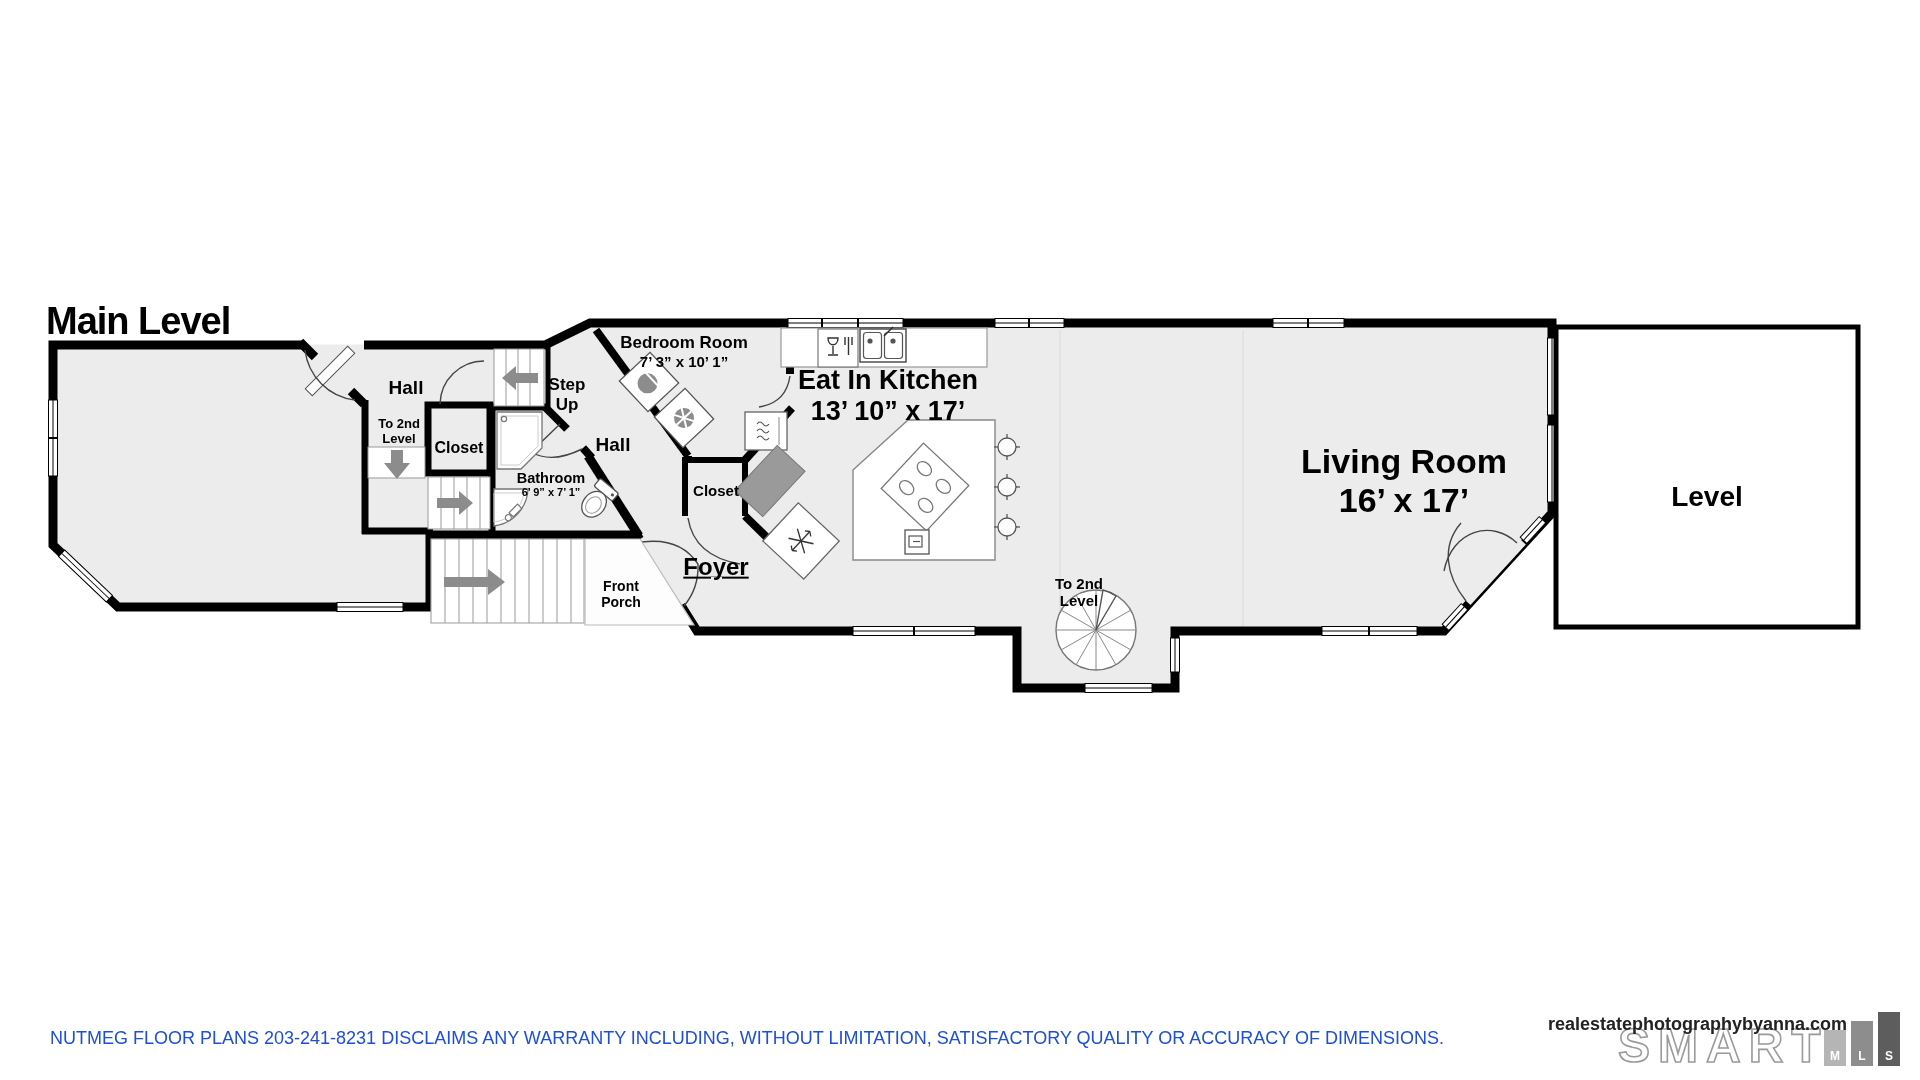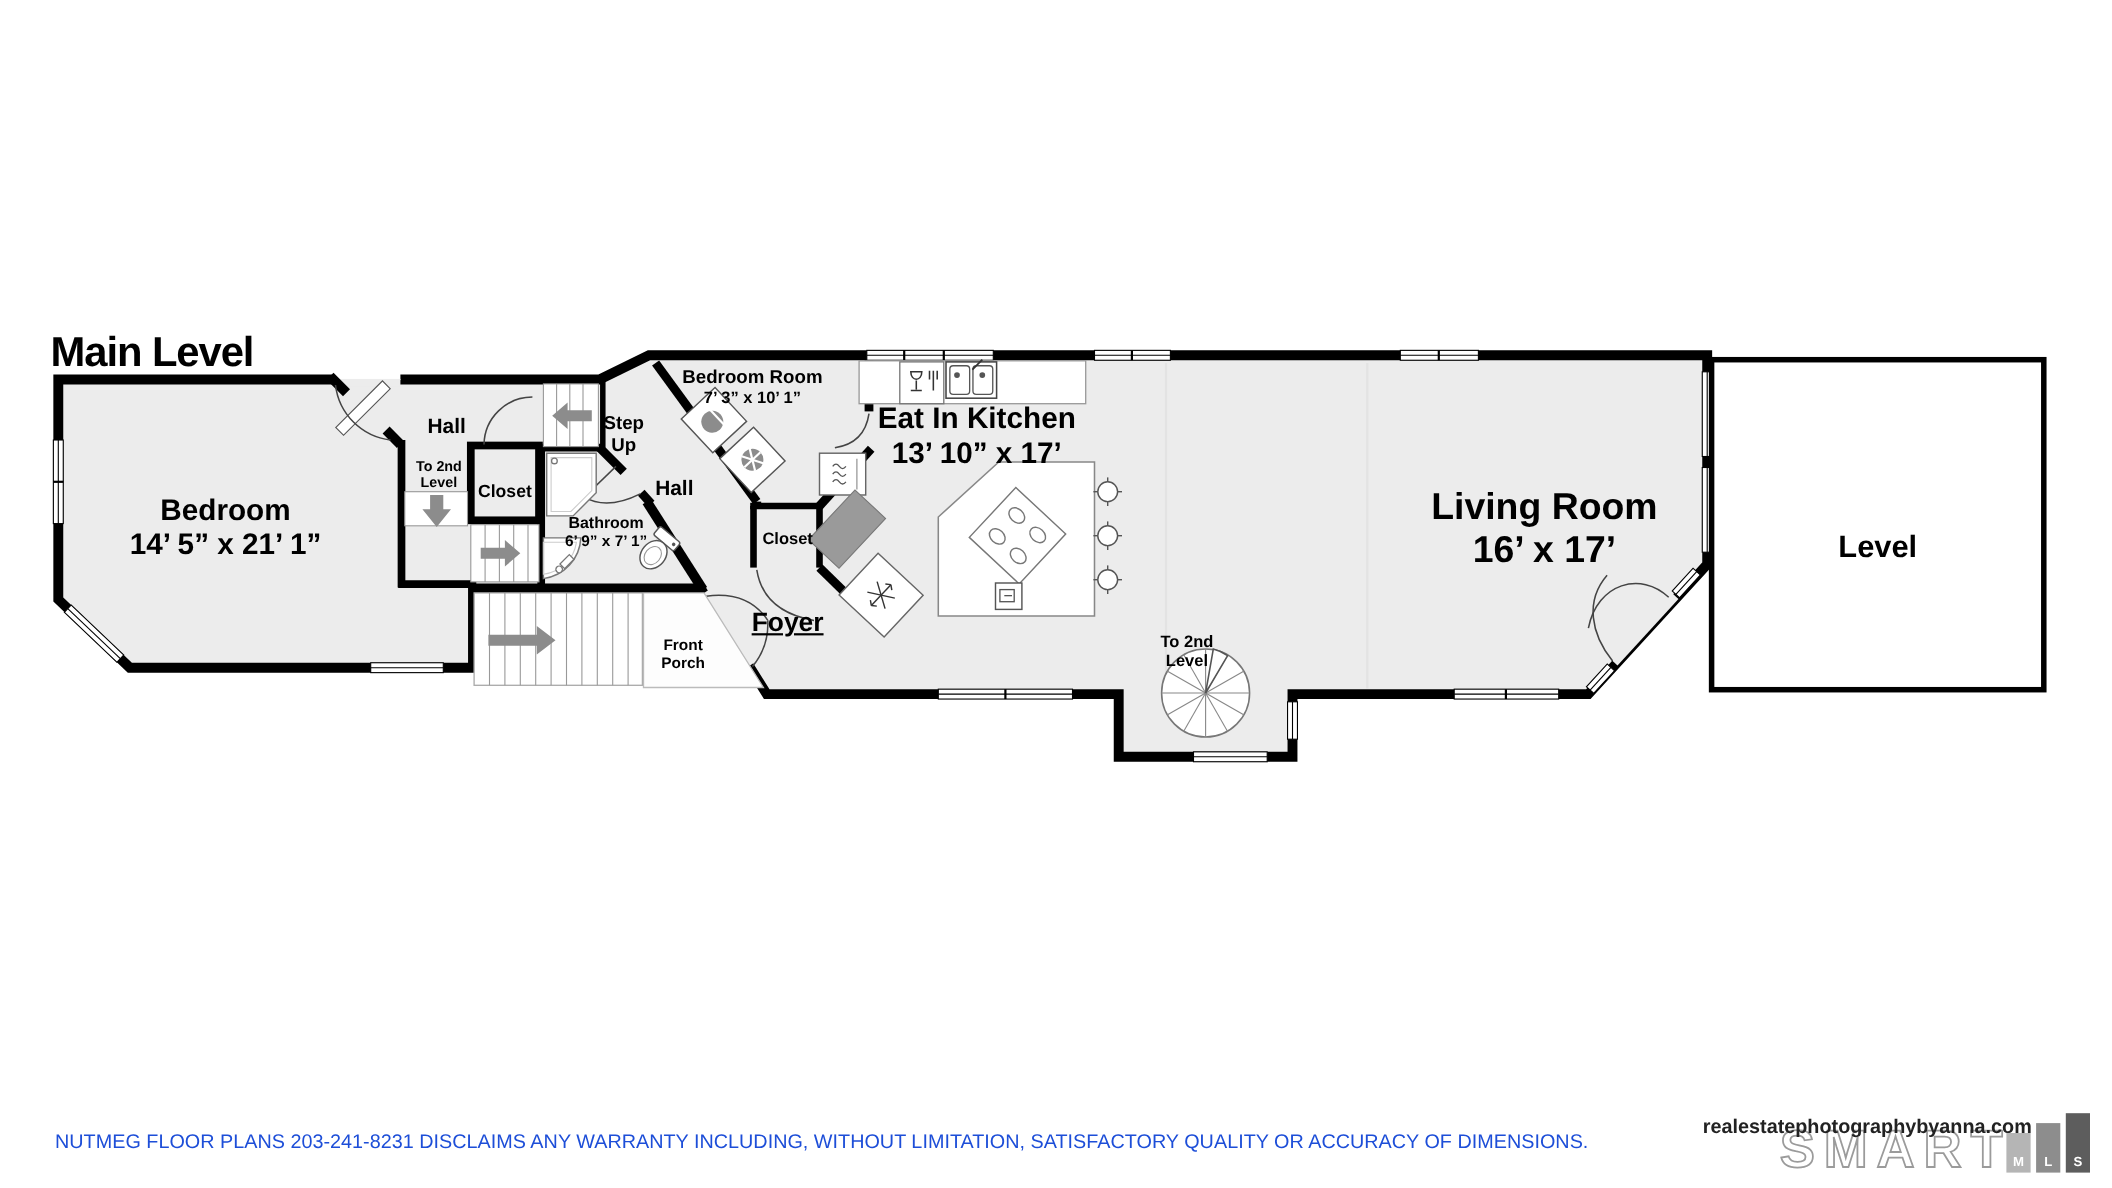--- a/index.html
+++ b/index.html
@@ -314,24 +314,20 @@
     <ellipse cx="-3" cy="0" rx="14" ry="11" fill="#fff" stroke="#555" stroke-width="1.3"></ellipse>
     <ellipse cx="-4" cy="0" rx="9" ry="7" fill="none" stroke="#999" stroke-width="1"></ellipse>
     <circle cx="16" cy="8" r="1.6" fill="#555"></circle>
   </g>
 
   <rect x="1556" y="327" width="302" height="300" fill="#fff" stroke="#000" stroke-width="5"></rect>
 </svg>
 
   <div id="page-title">Main Level</div>
 
-  <div class="label" style="left:205px;top:479px;font-size:27px;">
-    <span>Bedroom</span>
-    <span class="dims">14’ 5” x 21’ 1”</span>
-  </div>
 
   <div class="label" style="left:406px;top:377px;font-size:19px;">
     <span>Hall</span>
   </div>
 
   <div class="label" style="left:399px;top:424px;font-size:13px;">
     <span>To 2nd
 Level</span>
   </div>
 
@@ -348,21 +344,21 @@
     <span>Bedroom Room</span>
     <span class="dims" style="font-size:15px;">7’ 3” x 10’ 1”</span>
   </div>
 
   <div class="label" style="left:613px;top:434px;font-size:19px;">
     <span>Hall</span>
   </div>
 
   <div class="label" style="left:551px;top:484px;font-size:14.5px;">
     <span>Bathroom</span>
-    <span class="dims" style="font-size:14px;">6’ 9” x 7’ 1”</span>
+    <span class="dims" style="font-size:11px;">6’ 9” x 7’ 1”</span>
   </div>
 
   <div class="label" style="left:716px;top:482px;font-size:15px;">
     <span>Closet</span>
   </div>
 
   <div class="label" style="left:716px;top:553px;font-size:24px;text-decoration:underline;">
     <span>Foyer</span>
   </div>
 

